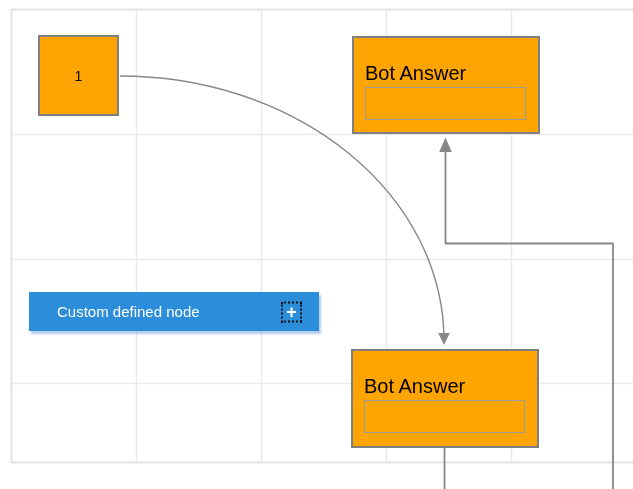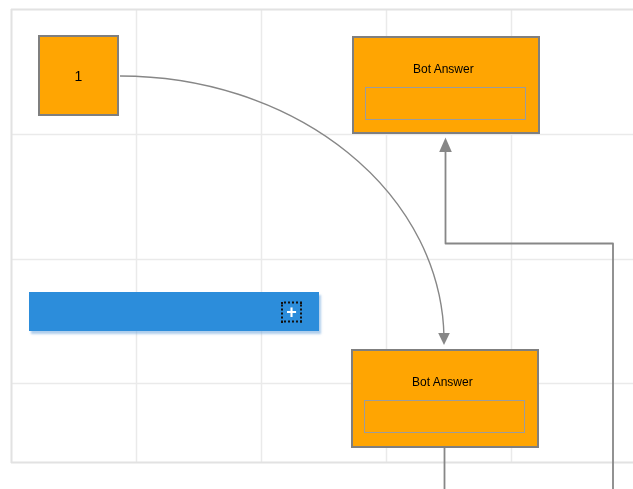--- a/index.html
+++ b/index.html
@@ -15,23 +15,22 @@
   }
   #start-node{
     left:38px;top:35px;width:81px;height:81px;
     display:flex;align-items:center;justify-content:center;
     font-size:14px;color:var(--label);
   }
   .bot-answer{width:188px;}
   #bot-answer-top{left:352px;top:36px;height:98px;}
   #bot-answer-bottom{left:351px;top:349px;height:99px;}
   .bot-answer .title{
-    position:absolute;left:11px;top:24px;font-size:12px;color:var(--label);
+    position:absolute;left:11px;top:24px;font-size:20px;color:var(--label);
     white-space:nowrap;
-    margin-left:48px;
   }
   .bot-answer .answer-box{
     position:absolute;left:11px;top:49px;width:161px;height:33px;
     box-sizing:border-box;border:1px solid var(--inner-border);
   }
   #custom-node{
     position:absolute;left:29px;top:292px;width:290px;height:39px;
     box-sizing:border-box;background:var(--custom-node-fill);
     box-shadow:2px 3px 2px var(--custom-node-shadow);
     display:flex;align-items:center;
@@ -85,16 +84,17 @@
     <div class="title">Bot Answer</div>
     <div class="answer-box"></div>
   </div>
 
   <div class="node bot-answer" id="bot-answer-bottom">
     <div class="title">Bot Answer</div>
     <div class="answer-box"></div>
   </div>
 
   <div id="custom-node">
+    <span class="label">Custom defined node</span>
     <span class="plus-box">+</span>
   </div>
 
 </div>
 
 </body></html>

